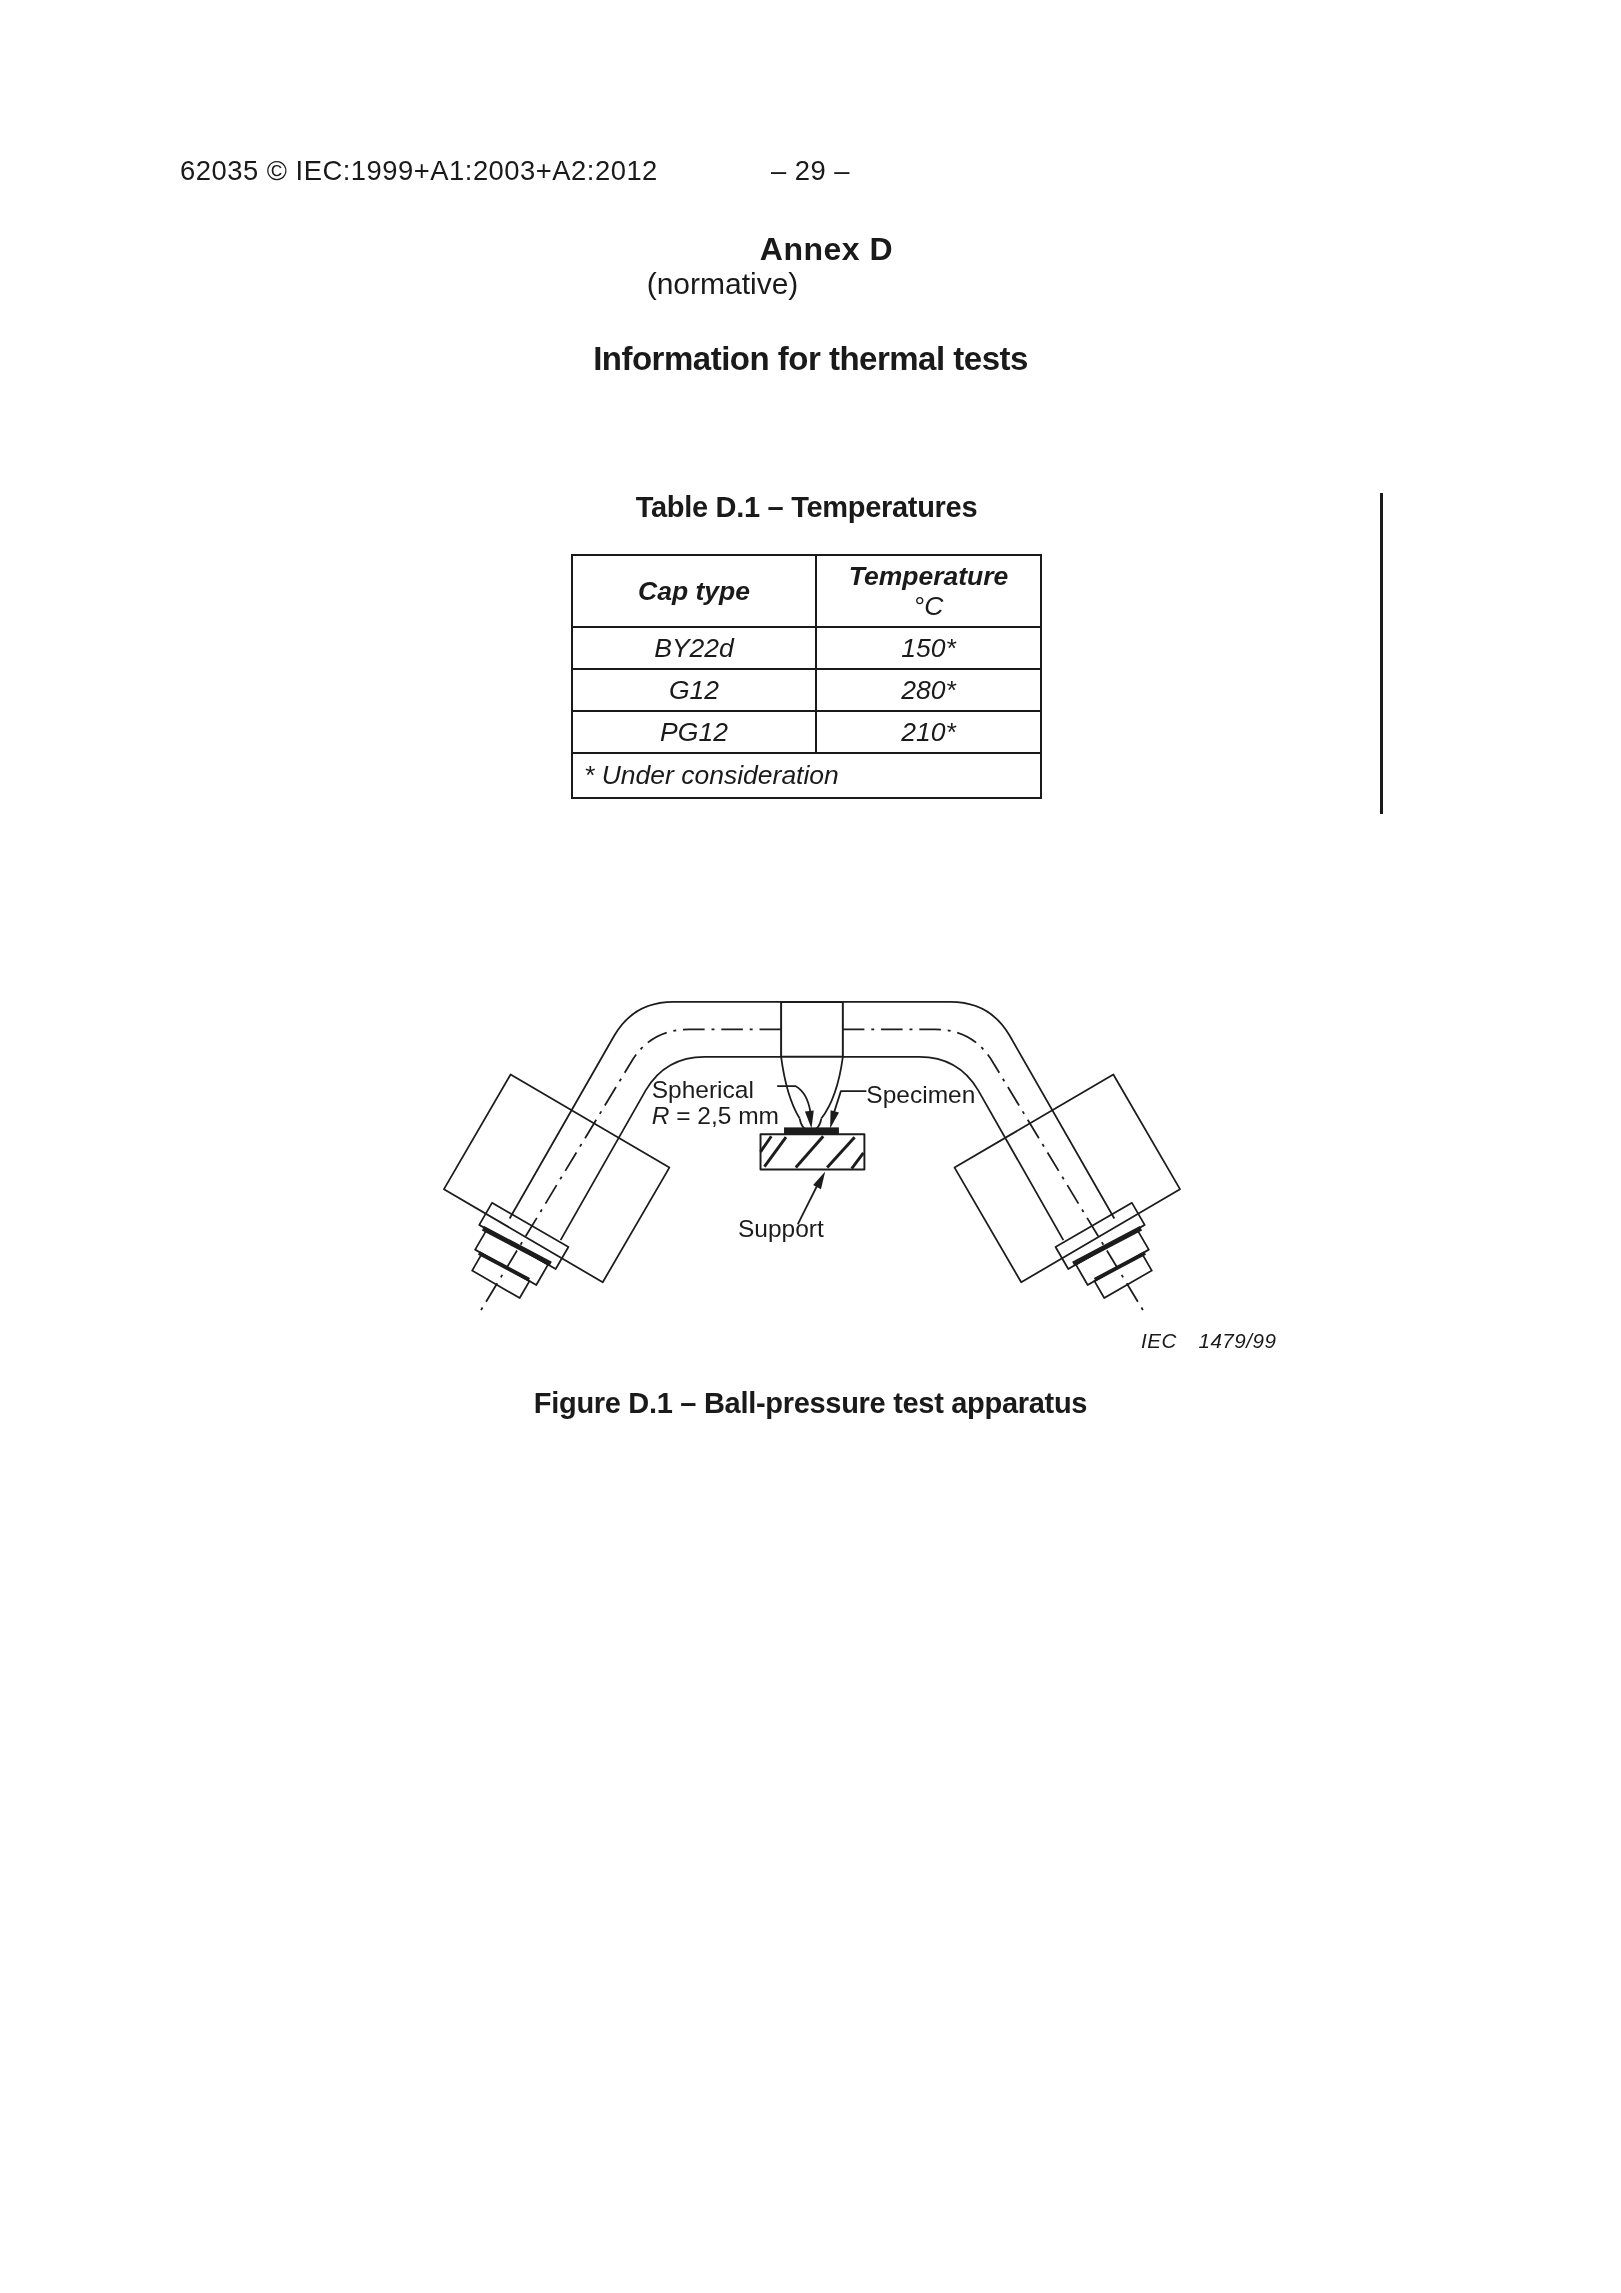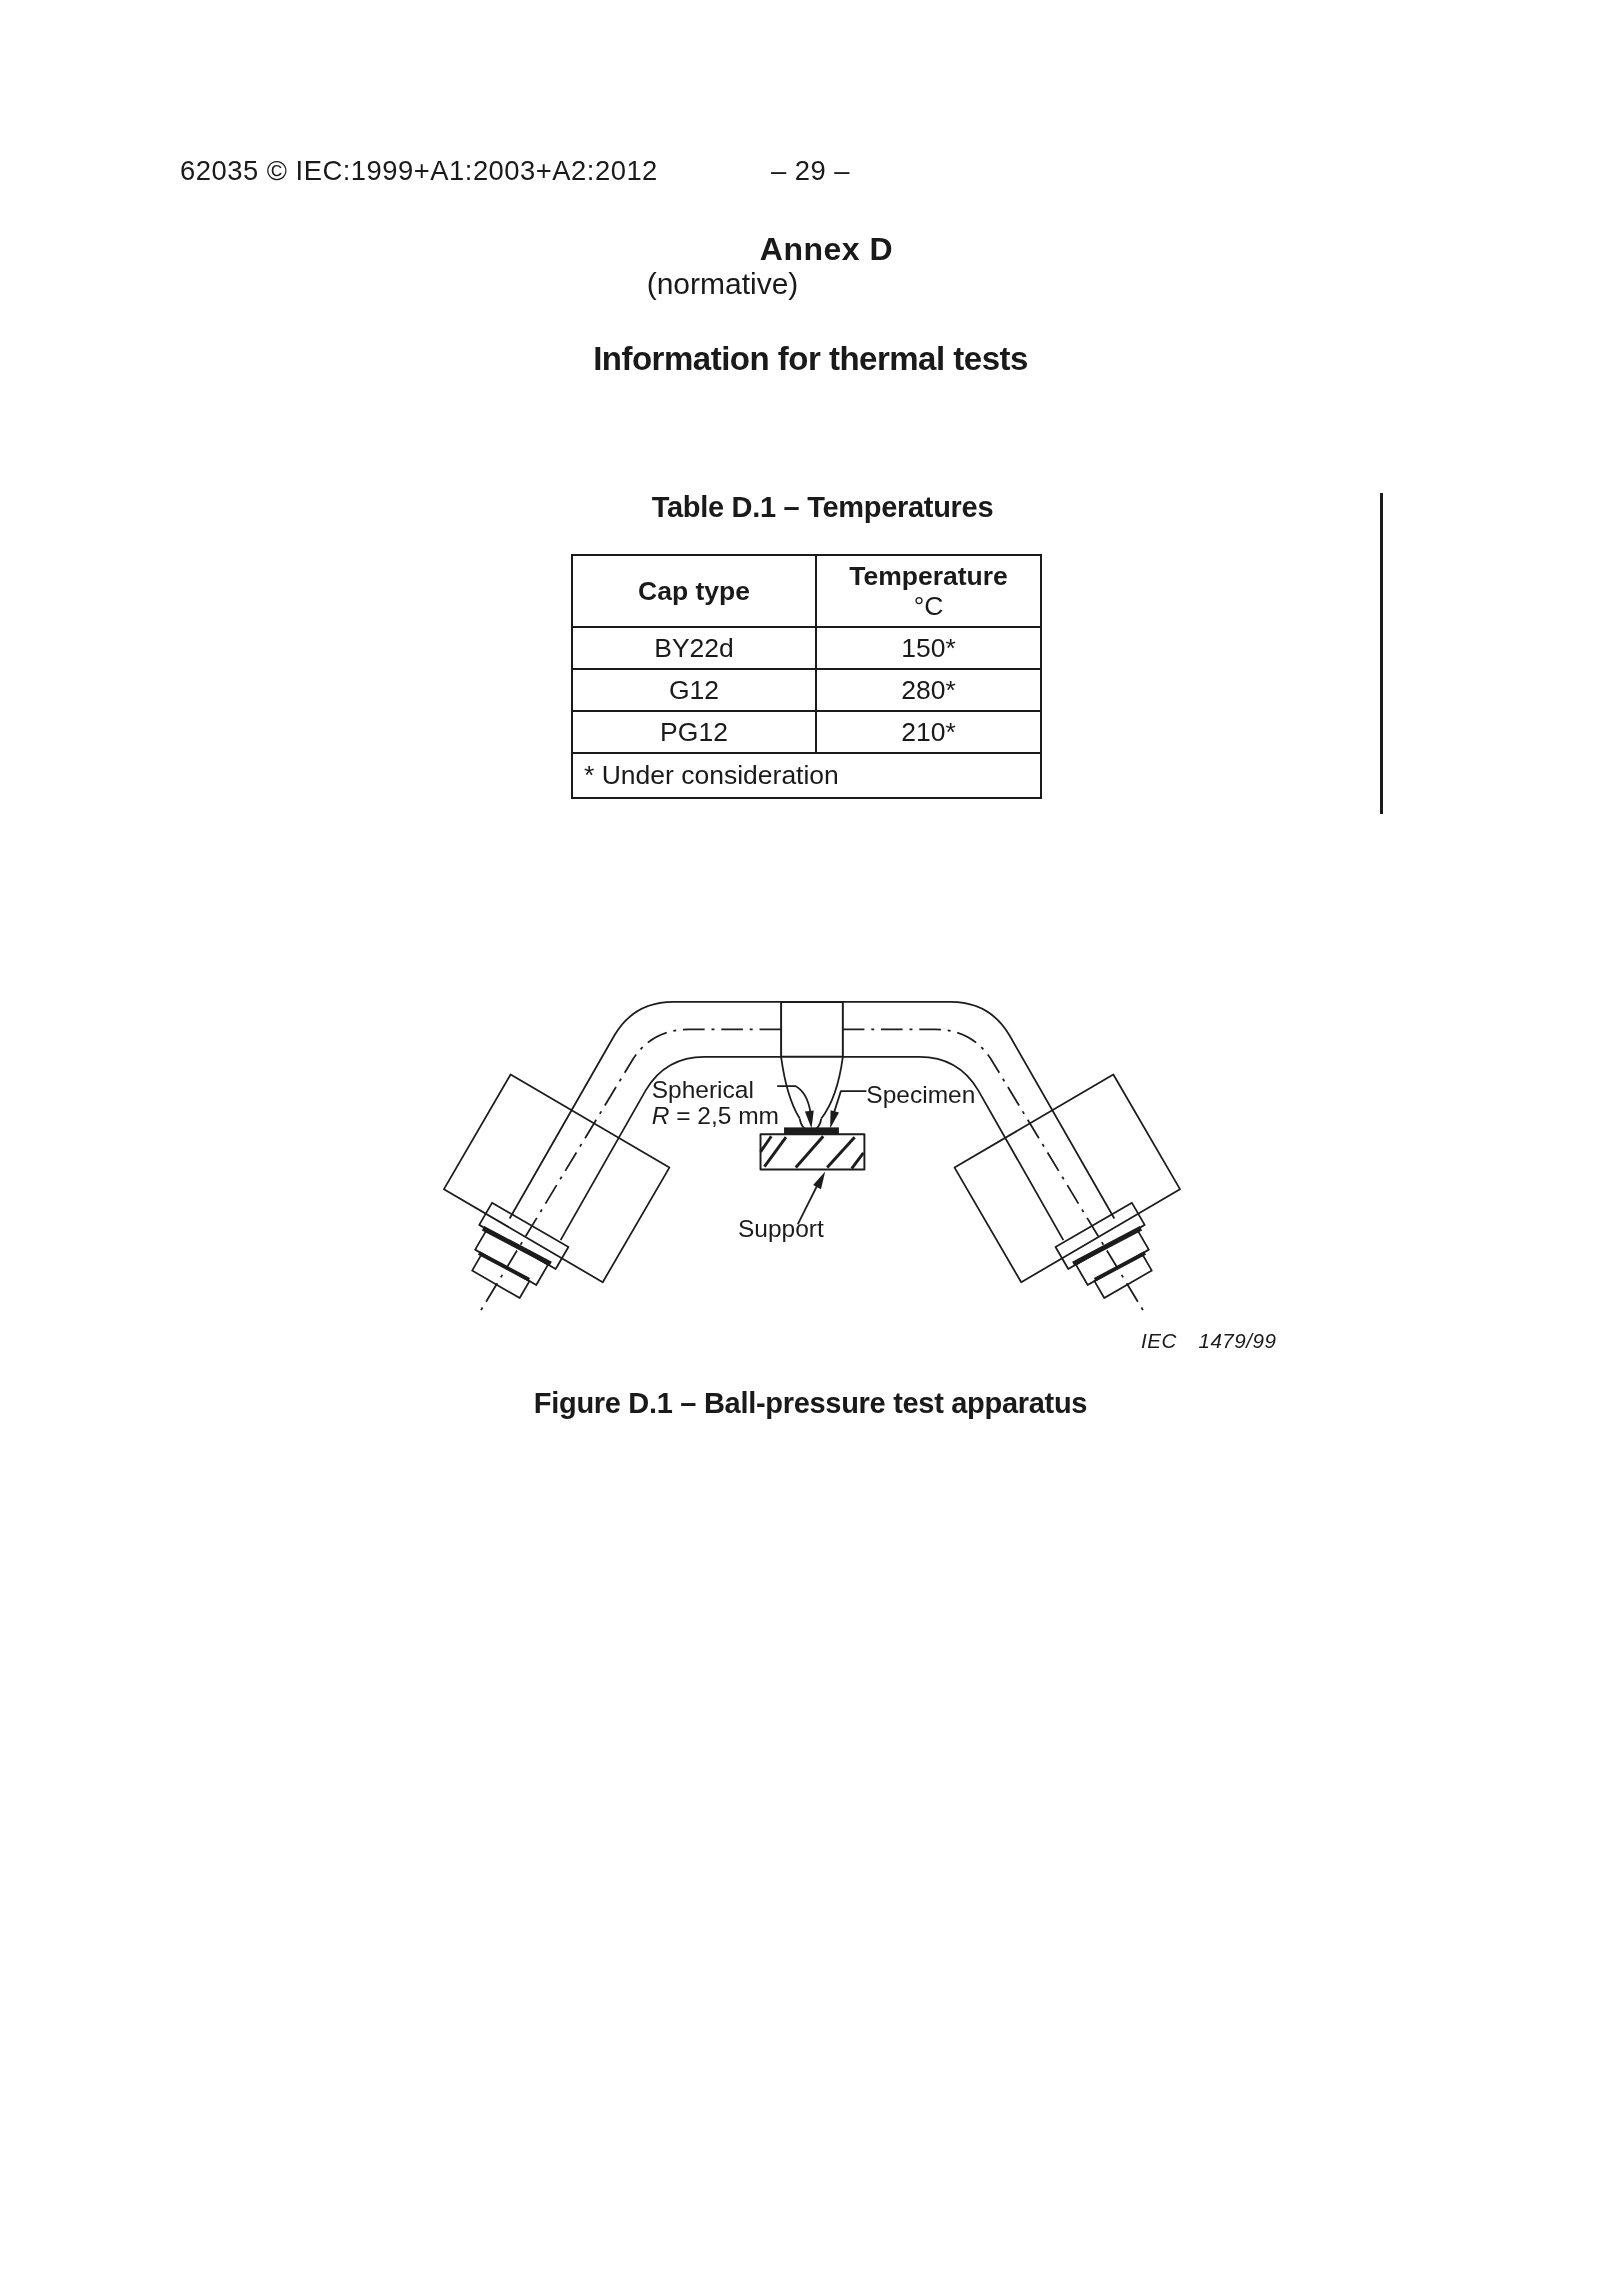--- a/index.html
+++ b/index.html
@@ -11,23 +11,23 @@
   .abs{position:absolute;}
   
   .runhead{top:155px;left:0;width:1621px;height:33px;font-size:27.4px;letter-spacing:0.5px;}
   .runhead .left{position:absolute;left:180px;top:0;}
   .runhead .pageno{position:absolute;left:0;width:1621px;text-align:center;top:0;}
   
   .annex-title{top:231px;left:16px;width:1621px;text-align:center;font-size:32px;font-weight:bold;letter-spacing:0.5px;}
   .annex-sub{top:267px;left:0;width:1419px;text-align:center;font-size:30px;margin-left:13px;}
   .section-heading{top:340px;left:0;width:1621px;text-align:center;font-size:33px;font-weight:bold;letter-spacing:-0.5px;}
   
-  .tbl-title{top:491px;left:352px;width:941px;text-align:center;font-size:29px;font-weight:bold;letter-spacing:-0.3px;}
+  .tbl-title{top:491px;left:336px;width:941px;text-align:center;font-size:29px;font-weight:bold;letter-spacing:-0.3px;}
   .tbl{top:554px;left:571px;width:467px;border:2px solid #1a1a1a;font-size:26.5px;}
-  .tr{display:flex;border-top:2px solid #1a1a1a;}
+  .tr{display:flex;border-top:2px solid #1a1a1a;font-style:italic;}
   .tr:first-child{border-top:none;}
   .td{display:flex;align-items:center;justify-content:center;text-align:center;}
   .c1{width:242px;border-right:2px solid #1a1a1a;}
   .c2{flex:1;}
   .tr.head{height:70px;font-weight:bold;}
   .tr.data{height:40px;}
   .tr.foot{height:43px;}
   .tr.foot .td{justify-content:flex-start;padding-left:11px;width:100%;}
   .thcol{display:flex;flex-direction:column;align-items:center;line-height:1.15;}
   .unit{font-weight:normal;}

